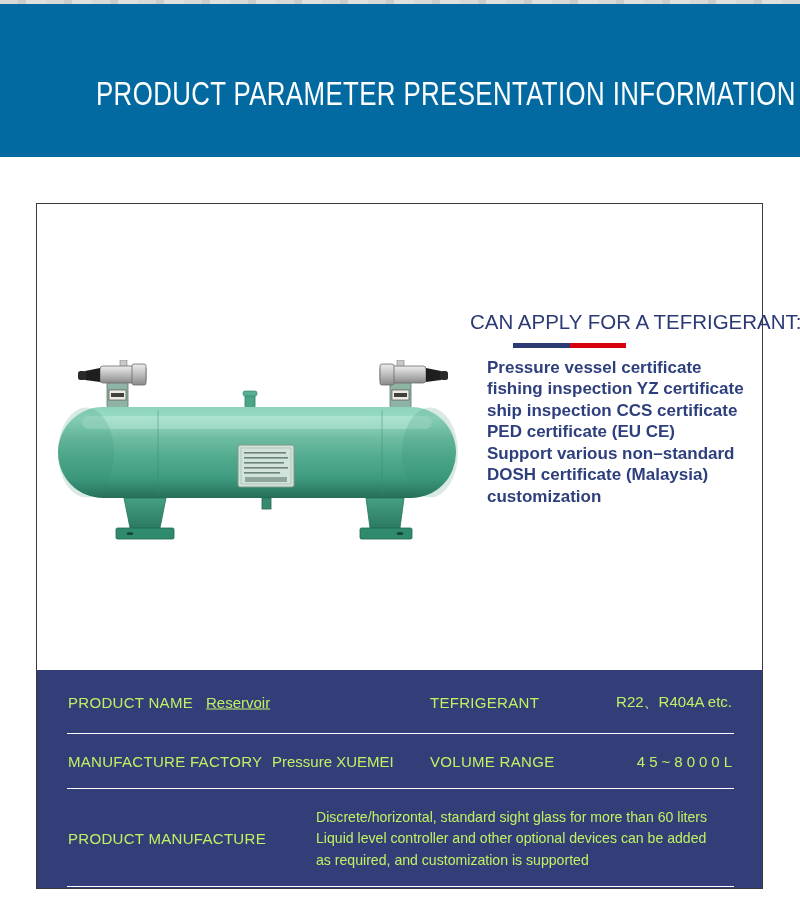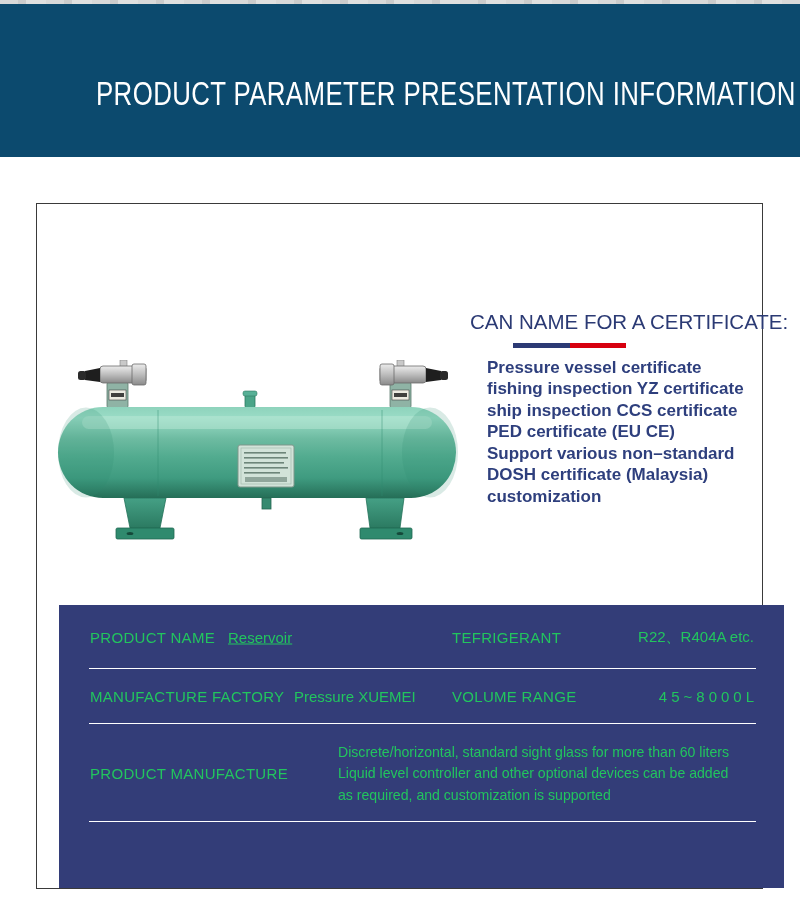--- a/index.html
+++ b/index.html
@@ -8,21 +8,21 @@
     font-family:"Liberation Sans", sans-serif; overflow:hidden;
   }
   
   .top-strip {
     position:absolute; top:0; left:0; width:800px; height:4px;
     background:repeating-linear-gradient(90deg,#d9d9d9 0 18px,#cccccc 18px 26px,#e0e0e0 26px 46px);
   }
   
   .header-band {
     position:absolute; top:4px; left:0; width:800px; height:153px;
-    background:#0c4a6e;
+    background:#0369a1;
   }
   .header-title {
     position:absolute; top:72px; left:0; width:100%;
     text-align:center; color:#ffffff; font-size:34px; line-height:34px;
     white-space:nowrap; transform:scaleX(0.76); transform-origin:center;
     letter-spacing:0.5px;
   }
   
   .content-box {
     position:absolute; left:36px; top:203px; width:725px; height:684px;
@@ -37,22 +37,22 @@
   .cert-bar-left  { width:57px; height:100%; background:#2c3a74; }
   .cert-bar-right { width:56px; height:100%; background:#d7000f; }
   .cert-items {
     margin:9px 0 0 17px; font-size:17px; line-height:21.5px; color:#2e3f7d;font-weight:bold;
   }
   .cert-items div { white-space:nowrap; }
   
   .tank-wrap { position:absolute; left:15px; top:156px; width:412px; height:190px; }
   
   .param-table {
-    position:absolute; left:0; bottom:0; width:725px; height:283px;
-    background:#333d78; color:#22c55e; font-size:15px;margin-left:22px;
+    position:absolute; left:0; bottom:0; width:725px; height:218px;
+    background:#333d78; color:#bef264; font-size:15px;
   }
   .prow { position:absolute; left:0; width:100%; }
   .prow.r1 { top:0;   height:63px; }
   .prow.r2 { top:64px; height:54px; }
   .prow.r3 { top:119px; height:97px; }
   .pl  { position:absolute; left:31px;  top:50%; transform:translateY(-50%); letter-spacing:0.3px; white-space:nowrap; }
   .pv  { position:absolute; top:50%; transform:translateY(-50%); white-space:nowrap; }
   .r1 .pv { left:169px;text-decoration:underline; }
   .r2 .pv { left:235px; }
   .pl2 { position:absolute; left:393px; top:50%; transform:translateY(-50%); letter-spacing:0.3px; white-space:nowrap; }
@@ -153,21 +153,21 @@
         <rect x="192" y="107" width="44" height="1.6" fill="#6d8579"></rect>
         <rect x="192" y="112" width="36" height="1.6" fill="#6d8579"></rect>
         <rect x="193" y="117" width="42" height="5" fill="#5a7568" opacity="0.55"></rect>
       </g>
 
       <rect x="210" y="138" width="9" height="11" fill="#378a70" stroke="#256450" stroke-width="0.8"></rect>
     </svg>
   </div>
 
   <div class="cert">
-    <div class="cert-heading">CAN NAME FOR A CERTIFICATE:</div>
+    <div class="cert-heading">CAN APPLY FOR A TEFRIGERANT:</div>
     <div class="cert-bar">
       <div class="cert-bar-left"></div>
       <div class="cert-bar-right"></div>
     </div>
     <div class="cert-items">
       <div>Pressure vessel certificate</div>
       <div>fishing inspection YZ certificate</div>
       <div>ship inspection CCS certificate</div>
       <div>PED certificate (EU CE)</div>
       <div>Support various non–standard</div>

